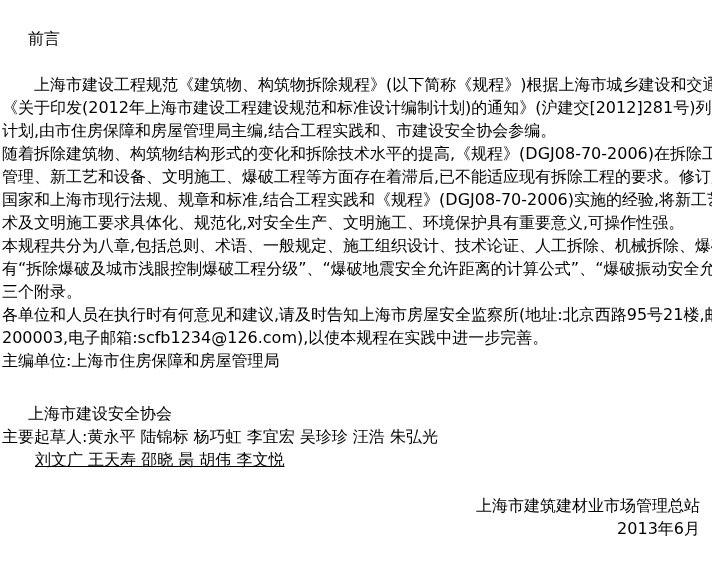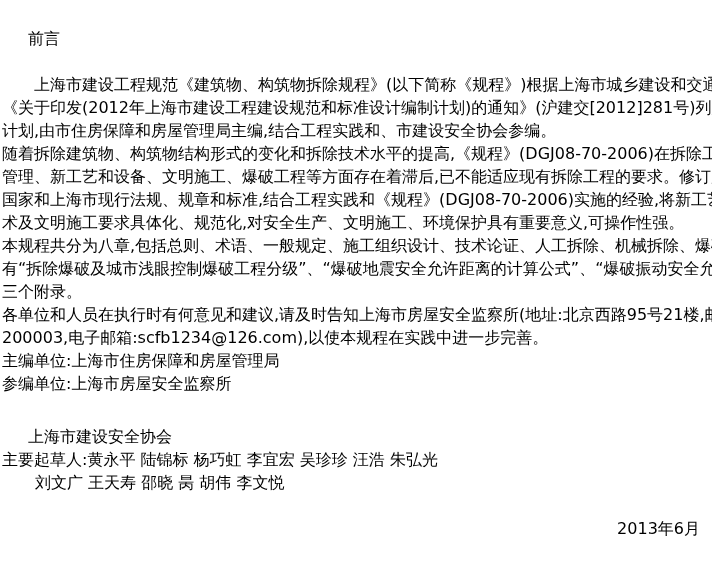--- a/index.html
+++ b/index.html
@@ -39,20 +39,21 @@
   }
   .indent-first {
     padding-left: 32px;
   }
   .indent-org {
     padding-left: 26px;
     margin-top: 30px;
   }
   .indent-names {
     padding-left: 33px;
+    text-decoration: underline;
   }
   .footer-line {
     height: 23px;
     text-align: right;
     padding-right: 12px;
     white-space: pre;
   }
 </style>
 </head>
 <body>
@@ -68,22 +69,22 @@
   <div class="line">随着拆除建筑物、构筑物结构形式的变化和拆除技术水平的提高,《规程》(DGJ08-70-2006)在拆除工程技术和</div>
   <div class="line">管理、新工艺和设备、文明施工、爆破工程等方面存在着滞后,已不能适应现有拆除工程的要求。修订后的规程根据</div>
   <div class="line">国家和上海市现行法规、规章和标准,结合工程实践和《规程》(DGJ08-70-2006)实施的经验,将新工艺、新技</div>
   <div class="line">术及文明施工要求具体化、规范化,对安全生产、文明施工、环境保护具有重要意义,可操作性强。</div>
   <div class="line">本规程共分为八章,包括总则、术语、一般规定、施工组织设计、技术论证、人工拆除、机械拆除、爆破拆除;并附</div>
   <div class="line">有“拆除爆破及城市浅眼控制爆破工程分级”、“爆破地震安全允许距离的计算公式”、“爆破振动安全允许标准”</div>
   <div class="line">三个附录。</div>
   <div class="line">各单位和人员在执行时有何意见和建议,请及时告知上海市房屋安全监察所(地址:北京西路95号21楼,邮编:</div>
   <div class="line">200003,电子邮箱:scfb1234@126.com),以使本规程在实践中进一步完善。</div>
   <div class="line">主编单位:上海市住房保障和房屋管理局</div>
-  <div class="line">参编单位:上海市房屋安全监察所</div>
   <div class="line indent-org">上海市建设安全协会</div>
   <div class="line">主要起草人:黄永平 陆锦标 杨巧虹 李宜宏 吴珍珍 汪浩 朱弘光</div>
   <div class="line indent-names">刘文广 王天寿 邵晓 昺 胡伟 李文悦</div>
 
   <div class="spacer"></div>
 
+  <div class="footer-line">上海市建筑建材业市场管理总站</div>
   <div class="footer-line">2013年6月</div>
 
 </div>
 
 </body></html>

